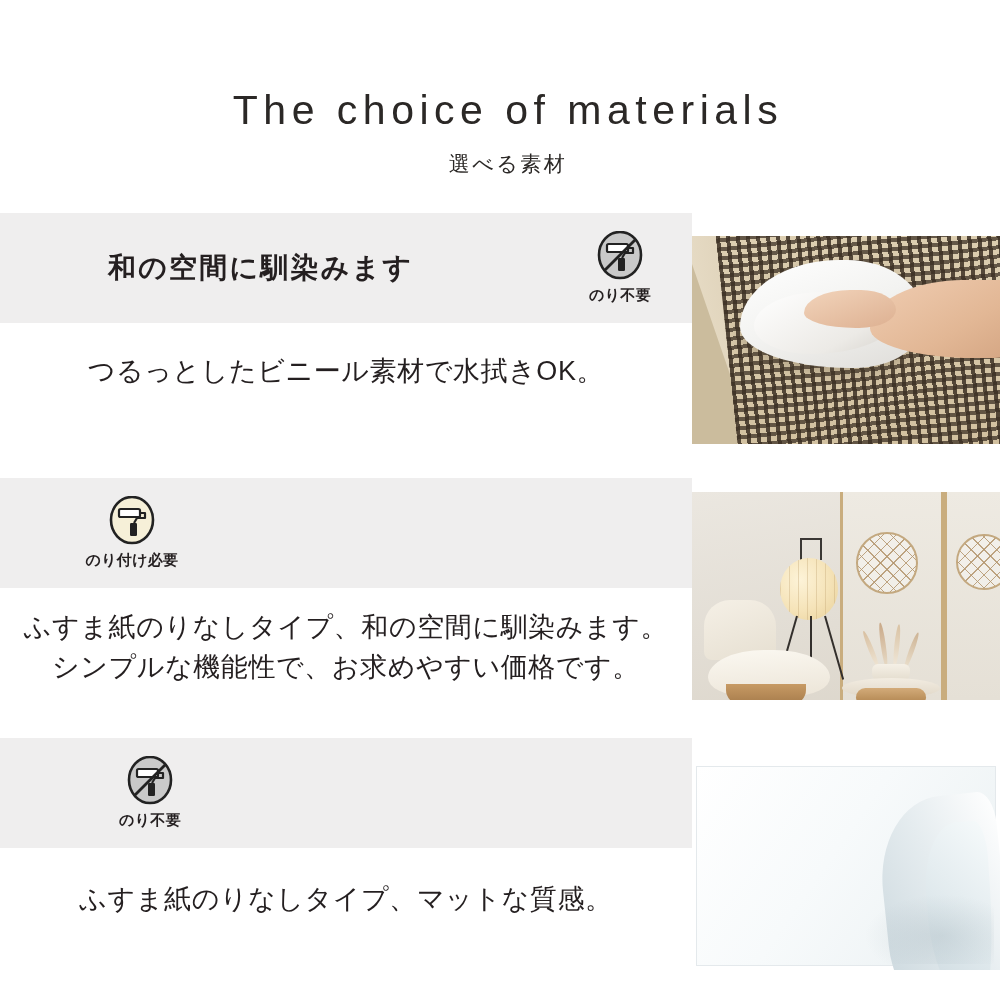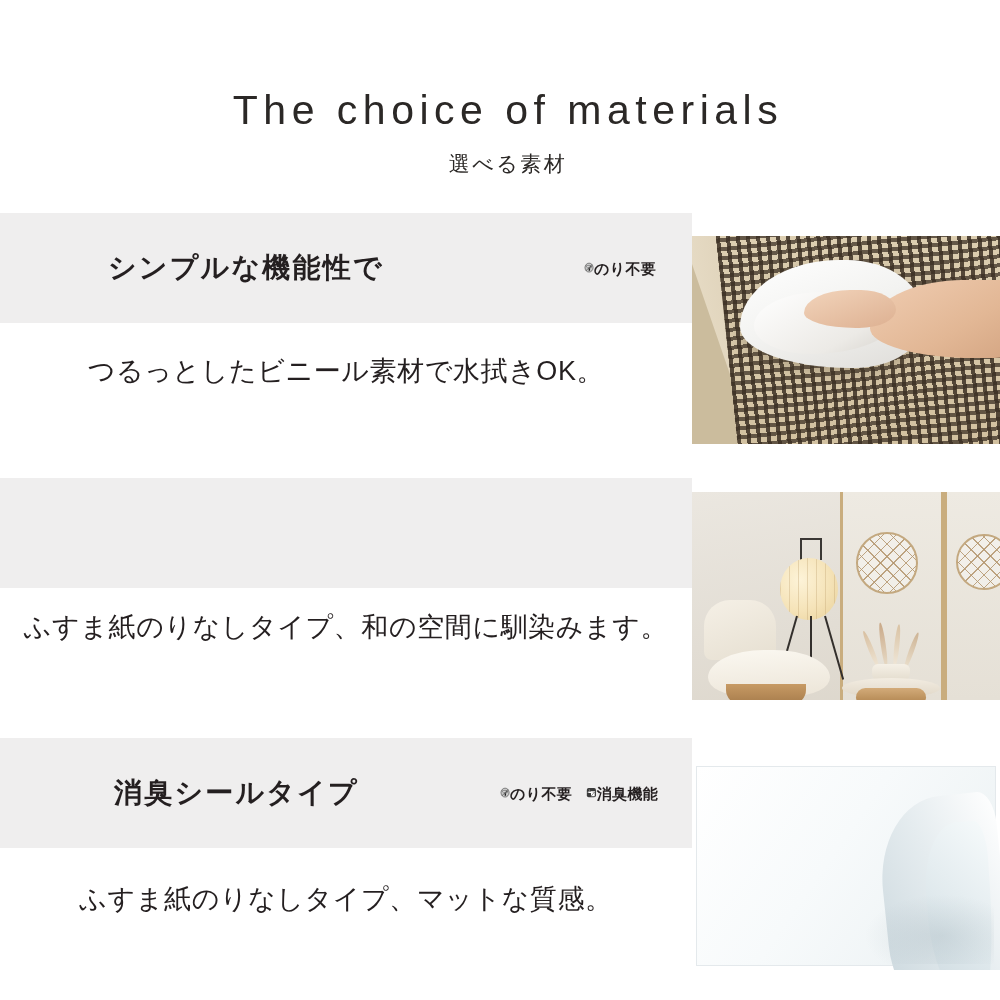--- a/index.html
+++ b/index.html
@@ -71,21 +71,21 @@
     color: #241f20;
     white-space: nowrap;
   }
   .badges {
     display: flex;
     align-items: flex-start;
     gap: 14px;
   }
   .badge {
     display: flex;
-    flex-direction: row;
+    flex-direction: column;
     align-items: center;
     width: 72px;
   }
   .badge-label {
     font-size: 15px;
     font-weight: 700;
     letter-spacing: 0.3px;
     color: #241f20;
     margin-top: 3px;
     white-space: nowrap;
@@ -291,21 +291,21 @@
 <body>
 
 <div class="page-header">
   <div class="main-title">The choice of materials</div>
   <div class="sub-title">選べる素材</div>
 </div>
 
 <div class="section" style="top:0;">
 
   <div class="band" style="top:213px; padding-left:108px; padding-right:36px; justify-content:space-between;">
-    <div class="band-title">シンプルな機能性で</div>
+    <div class="band-title">和の空間に馴染みます</div>
     <div class="badges">
       <div class="badge">
         <svg class="badge-icon" viewBox="0 0 52 52">
           <ellipse cx="26" cy="24" rx="21" ry="23" fill="#c9c9c9" stroke="#222" stroke-width="2.6"></ellipse>
           <rect x="13" y="13" width="21" height="8" rx="1.6" fill="#fff" stroke="#222" stroke-width="2.2"></rect>
           <path d="M34 17 L39 17 L39 22 L31 22" fill="none" stroke="#222" stroke-width="2.2" stroke-linejoin="round"></path>
           <path d="M31 22 L28 27" stroke="#222" stroke-width="2.2"></path>
           <rect x="24" y="27" width="7" height="13" rx="1.2" fill="#222"></rect>
           <line x1="10" y1="40" x2="42" y2="8" stroke="#222" stroke-width="2.8"></line>
         </svg>
@@ -325,24 +325,37 @@
     <div class="towel"></div>
     <div class="towel-fold"></div>
     <div class="hand"></div>
     <div class="finger"></div>
   </div>
 </div>
 
 <div class="section" style="top:0;">
 
   <div class="band" style="top:478px; padding-left:72px; padding-right:28px; justify-content:space-between;">
+    <div class="badges">
+      <div class="badge" style="width:120px;">
+        <svg class="badge-icon" viewBox="0 0 52 52">
+          <ellipse cx="26" cy="24" rx="21" ry="23" fill="#f6f0d8" stroke="#222" stroke-width="2.6"></ellipse>
+          <rect x="13" y="13" width="21" height="8" rx="1.6" fill="#fff" stroke="#222" stroke-width="2.2"></rect>
+          <path d="M34 17 L39 17 L39 22 L31 22" fill="none" stroke="#222" stroke-width="2.2" stroke-linejoin="round"></path>
+          <path d="M31 22 L28 27" stroke="#222" stroke-width="2.2"></path>
+          <rect x="24" y="27" width="7" height="13" rx="1.2" fill="#222"></rect>
+        </svg>
+        <div class="badge-label">のり付け必要</div>
+      </div>
+    </div>
   </div>
 
   <div class="desc" style="top:608px;">
     <div class="desc-line">ふすま紙のりなしタイプ、和の空間に馴染みます。</div>
+    <div class="desc-line">シンプルな機能性で、お求めやすい価格です。</div>
   </div>
 
   <div class="photo" style="left:692px; top:492px; width:308px; height:208px;">
     <div class="room-wall"></div>
 
     <div class="fusuma-panel" style="left:148px; width:98px;"></div>
     <div class="fusuma-panel" style="left:252px; width:70px;"></div>
 
     <div class="lattice-circle" style="left:164px; top:40px; width:58px; height:58px;"></div>
     <div class="lattice-circle" style="left:264px; top:42px; width:52px; height:52px;"></div>
@@ -365,45 +378,32 @@
     <div class="pampas" style="left:210px; top:138px; height:40px; background:linear-gradient(180deg,#cdb394,#ece2d0); transform:rotate(20deg);"></div>
     <div class="planter" style="left:180px; top:172px; width:38px; height:22px;"></div>
     <div class="table-top" style="left:150px; top:186px; width:98px; height:20px;"></div>
     <div class="side-table" style="left:164px; top:196px; width:70px; height:16px;"></div>
   </div>
 </div>
 
 <div class="section" style="top:0;">
 
   <div class="band" style="top:738px; padding-left:114px; padding-right:34px; justify-content:space-between;">
-    <div class="band-title">消臭シールタイプ</div>
     <div class="badges">
       <div class="badge">
         <svg class="badge-icon" viewBox="0 0 52 52">
           <ellipse cx="26" cy="24" rx="21" ry="23" fill="#c9c9c9" stroke="#222" stroke-width="2.6"></ellipse>
           <rect x="13" y="13" width="21" height="8" rx="1.6" fill="#fff" stroke="#222" stroke-width="2.2"></rect>
           <path d="M34 17 L39 17 L39 22 L31 22" fill="none" stroke="#222" stroke-width="2.2" stroke-linejoin="round"></path>
           <path d="M31 22 L28 27" stroke="#222" stroke-width="2.2"></path>
           <rect x="24" y="27" width="7" height="13" rx="1.2" fill="#222"></rect>
           <line x1="10" y1="40" x2="42" y2="8" stroke="#222" stroke-width="2.8"></line>
         </svg>
         <div class="badge-label">のり不要</div>
       </div>
-      <div class="badge">
-        <svg class="badge-icon" viewBox="0 0 52 52">
-          <rect x="4" y="2" width="44" height="44" rx="9" fill="#3a3a3a"></rect>
-          <path d="M16 9 q4 3 1 6 q-3 3 0 5" fill="none" stroke="#fff" stroke-width="1.8" stroke-linecap="round"></path>
-          <rect x="9" y="20" width="22" height="6" fill="#fff"></rect>
-          <rect x="9" y="20" width="5" height="6" fill="#bdbdbd"></rect>
-          <rect x="24" y="22" width="18" height="20" rx="2" fill="#fff"></rect>
-          <rect x="22" y="18" width="22" height="4" rx="1.4" fill="#fff"></rect>
-          <line x1="24" y1="42" x2="42" y2="20" stroke="#3a3a3a" stroke-width="2.6"></line>
-        </svg>
-        <div class="badge-label">消臭機能</div>
-      </div>
     </div>
   </div>
 
   <div class="desc" style="top:880px;">
     <div class="desc-line">ふすま紙のりなしタイプ、マットな質感。</div>
   </div>
 
   <div class="photo" style="left:692px; top:762px; width:308px; height:208px;">
     <div class="sheet-bg"></div>
     <div class="sheet-flat"></div>

